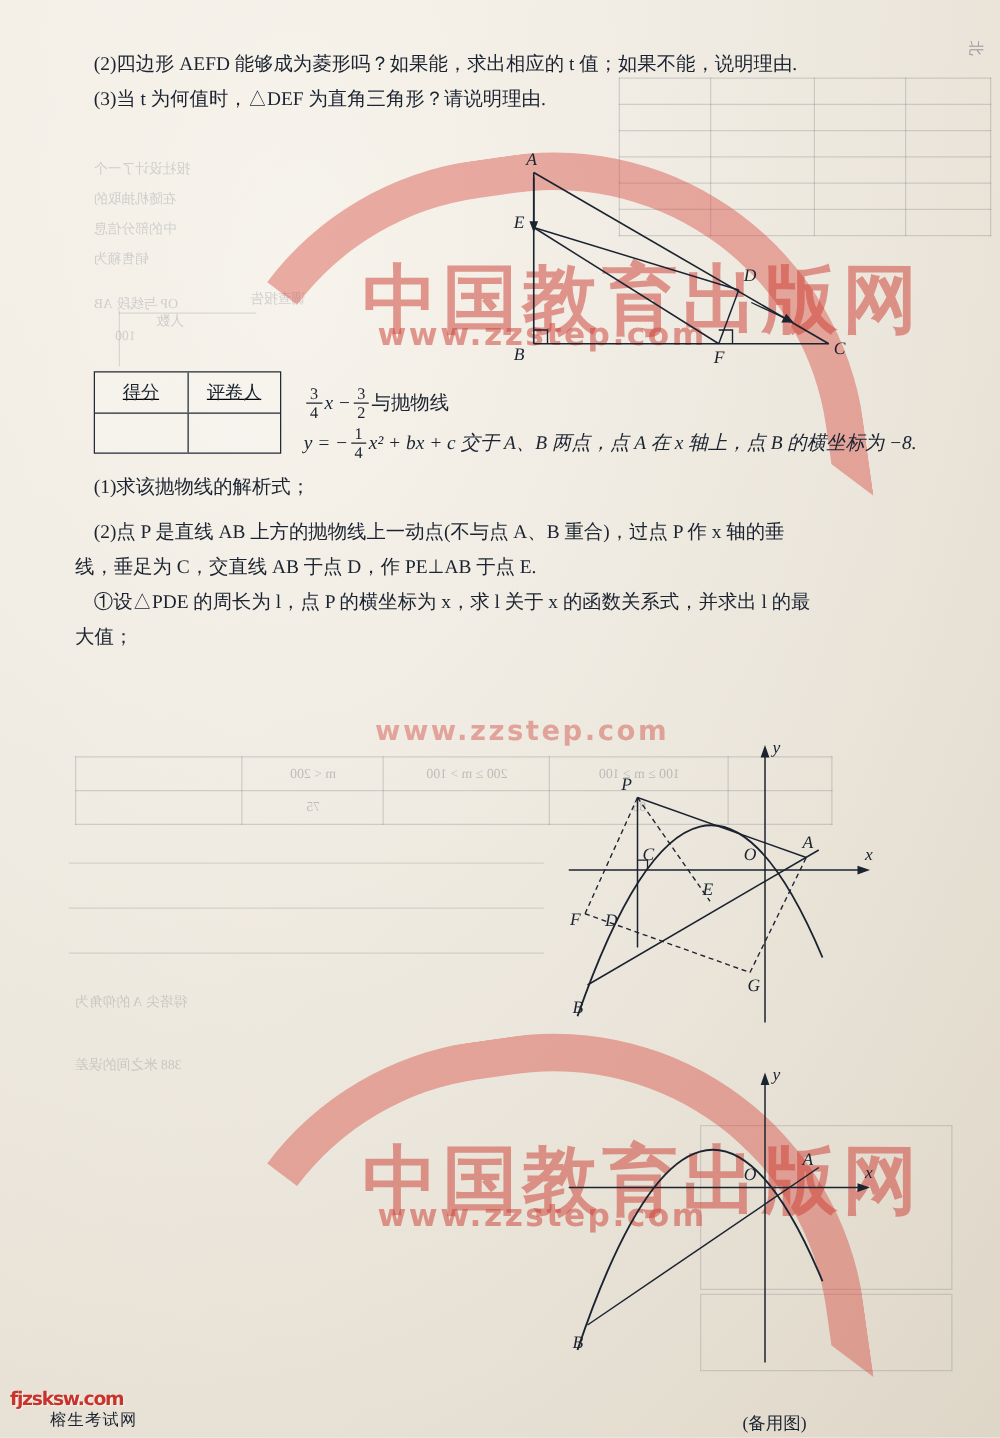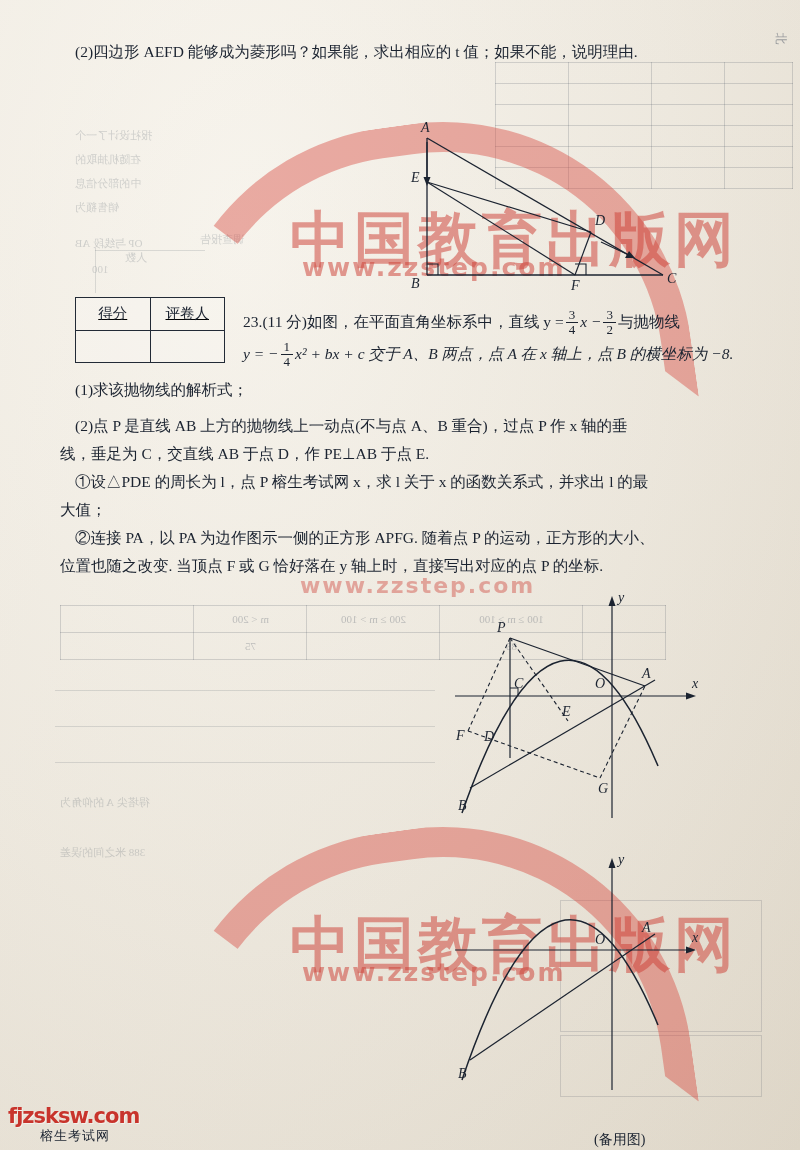--- a/index.html
+++ b/index.html
@@ -131,21 +131,21 @@
     font-size: 14px;
     fill: #1b2330;
   }
   
   .logo {
     position: absolute;
     left: 8px;
     bottom: 22px;
     font-family: "DejaVu Sans", sans-serif;
     font-weight: bold;
-    font-size: 21px;
+    font-size: 15px;
     color: #c8342c;
     letter-spacing: -1px;
     text-shadow: 1px 1px 0 rgba(255,255,255,0.5);
   }
   .logo-sub {
     position: absolute;
     left: 40px;
     bottom: 5px;
     font-family: "DejaVu Sans", sans-serif;
     font-size: 13px;
@@ -275,20 +275,21 @@
     <div class="wm-arc" style="left:0; top:0;"></div>
     <div class="wm-text wm-cn" style="left:140px; top:75px;">中国教育出版网</div>
     <div class="wm-text wm-url" style="left:152px; top:128px;">www.zzstep.com</div>
   </div>
 
   <div class="wm-text wm-url" style="position:absolute; left:300px; top:573px; font-size:22px; color:rgba(205,65,55,0.42);">www.zzstep.com</div>
 
   <div class="content">
 
     <div class="txt" style="left:75px; top:40px;">(2)四边形 AEFD 能够成为菱形吗？如果能，求出相应的 t 值；如果不能，说明理由.</div>
+    <div class="txt" style="left:75px; top:68px;">(3)当 t 为何值时，△DEF 为直角三角形？请说明理由.</div>
 
     <svg width="320" height="170" viewBox="0 0 320 170" style="left:395px; top:120px;">
 
       <line x1="32" y1="22" x2="32" y2="60" stroke="#1b2330" stroke-width="1.3"></line>
       <polygon points="32,66 28.5,57 35.5,57" fill="#1b2330"></polygon>
 
       <line x1="32" y1="18" x2="32" y2="155" stroke="#1b2330" stroke-width="1.3"></line>
       <line x1="32" y1="155" x2="268" y2="155" stroke="#1b2330" stroke-width="1.3"></line>
       <line x1="32" y1="18" x2="268" y2="155" stroke="#1b2330" stroke-width="1.3"></line>
 
@@ -315,34 +316,32 @@
         <div class="cell">得分</div>
         <div class="cell">评卷人</div>
       </div>
       <div class="row">
         <div class="cell"></div>
         <div class="cell"></div>
       </div>
     </div>
 
     <div class="txt" style="left:243px; top:308px;">
-      <span>23.(11 分)如图，在平面直角坐标系中，直线 y =</span><span class="frac"><span class="num">3</span><span class="den">4</span></span><span class="it">x −</span><span class="frac"><span class="num">3</span><span class="den">2</span></span><span>与抛物线</span>
+      <span class="frac"><span class="num">3</span><span class="den">4</span></span><span class="it">x −</span><span class="frac"><span class="num">3</span><span class="den">2</span></span><span>与抛物线</span>
     </div>
 
     <div class="txt" style="left:243px; top:340px;">
       <span class="it">y = −</span><span class="frac"><span class="num">1</span><span class="den">4</span></span><span class="it">x² + bx + c 交于 A、B 两点，点 A 在 x 轴上，点 B 的横坐标为 −8.</span>
     </div>
 
     <div class="txt" style="left:75px; top:378px;">(1)求该抛物线的解析式；</div>
     <div class="txt" style="left:75px; top:414px;">(2)点 P 是直线 AB 上方的抛物线上一动点(不与点 A、B 重合)，过点 P 作 x 轴的垂</div>
     <div class="txt" style="left:60px; top:442px;">线，垂足为 C，交直线 AB 于点 D，作 PE⊥AB 于点 E.</div>
-    <div class="txt" style="left:75px; top:470px;">①设△PDE 的周长为 l，点 P 榕生考试网 x，求 l 关于 x 的函数关系式，并求出 l 的最</div>
+    <div class="txt" style="left:75px; top:470px;">①设△PDE 的周长为 l，点 P 的横坐标为 x，求 l 关于 x 的函数关系式，并求出 l 的最</div>
     <div class="txt" style="left:60px; top:498px;">大值；</div>
-    <div class="txt" style="left:75px; top:526px;">②连接 PA，以 PA 为边作图示一侧的正方形 APFG. 随着点 P 的运动，正方形的大小、</div>
-    <div class="txt" style="left:60px; top:554px;">位置也随之改变. 当顶点 F 或 G 恰好落在 y 轴上时，直接写出对应的点 P 的坐标.</div>
 
     <svg width="300" height="240" viewBox="0 0 300 240" style="left:440px; top:588px;">
 
       <line x1="15" y1="108" x2="250" y2="108" stroke="#1b2330" stroke-width="1.2"></line>
       <polygon points="256,108 246,104.5 246,111.5" fill="#1b2330"></polygon>
       <line x1="172" y1="230" x2="172" y2="14" stroke="#1b2330" stroke-width="1.2"></line>
       <polygon points="172,8 168.5,18 175.5,18" fill="#1b2330"></polygon>
 
       <path d="M 22,225 Q 120,-55 218,178" fill="none" stroke="#1b2330" stroke-width="1.5"></path>
 

